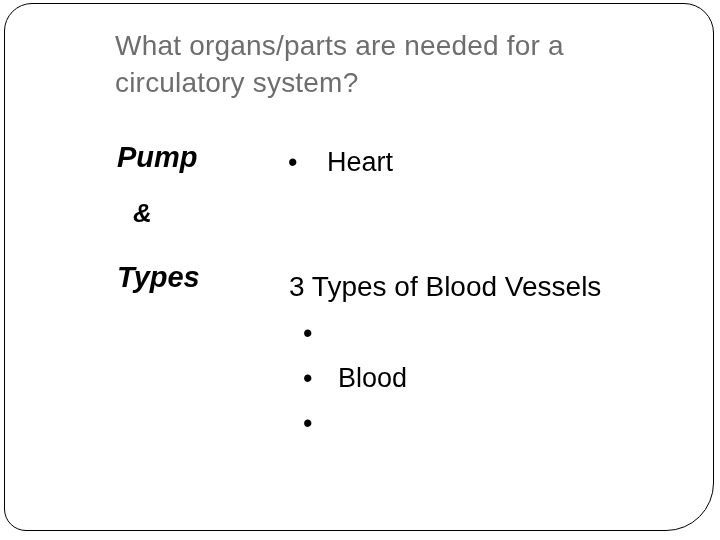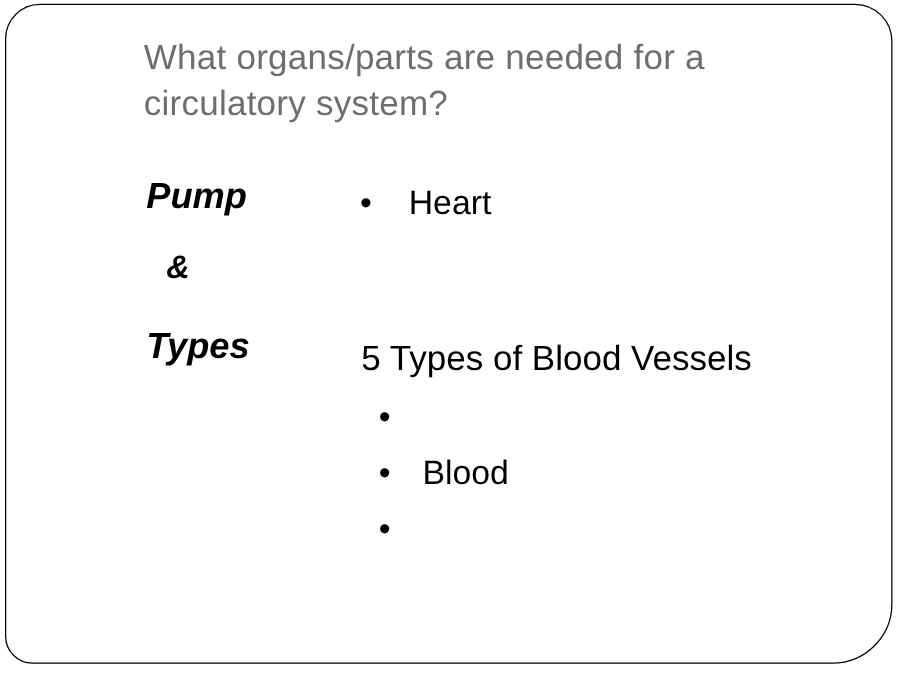--- a/index.html
+++ b/index.html
@@ -102,21 +102,21 @@
 
 <div class="left-label ampersand-label">&amp;</div>
 
 <div class="left-label pipes-label">Types</div>
 
 <div class="bullet-row heart-row">
   <span class="bullet-marker">•</span>
   <span>Heart</span>
 </div>
 
-<div class="vessels-heading">5 Types of Blood Vessels</div>
+<div class="vessels-heading">3 Types of Blood Vessels</div>
 
 <ul class="vessel-list">
   <li>
     <span class="bullet-marker">•</span>
   </li>
   <li>
     <span class="bullet-marker">•</span>
     <span>Blood</span>
   </li>
   <li>

